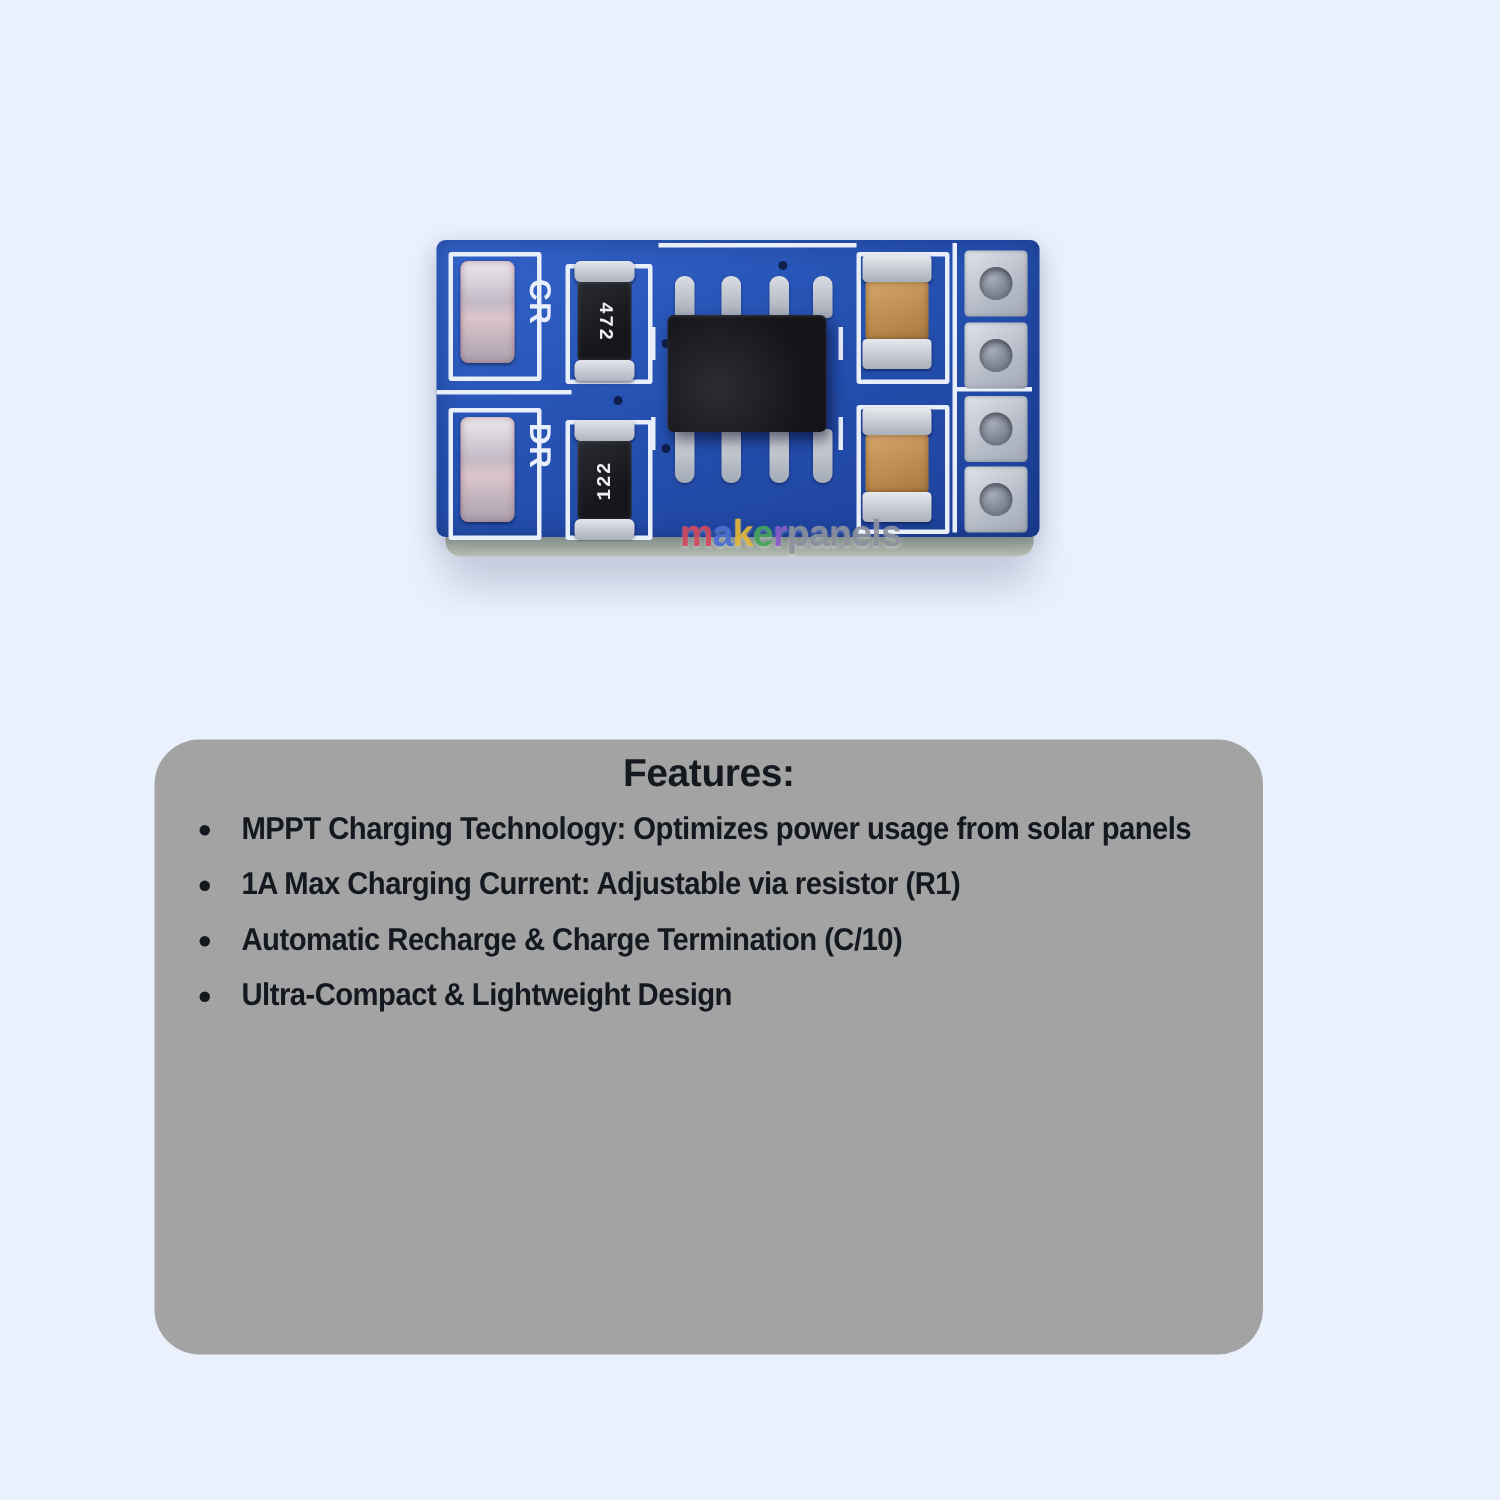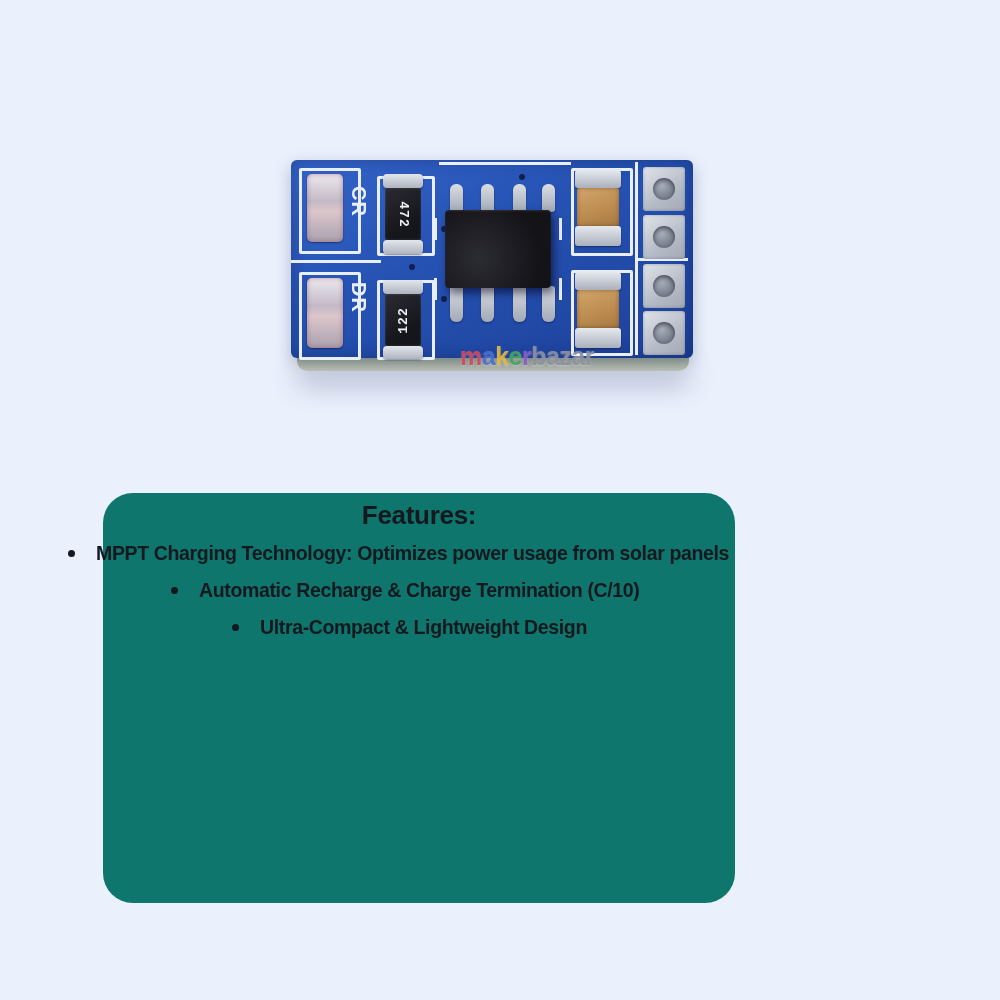--- a/index.html
+++ b/index.html
@@ -90,34 +90,34 @@
 
   
   .watermark {
     position:absolute; left:527px; top:342px; transform:translateX(-50%);
     font-size:25px; font-weight:bold; letter-spacing:-.5px; white-space:nowrap;
     opacity:.92; text-shadow:0 1px 2px rgba(255,255,255,.35); z-index:5;
   }
 
   
   .features-card {
-    position:absolute; left:103px; top:493px; width:632px; height:410px;
-    background:#0f766e; border-radius:30px;
+    position:absolute; left:103px; top:493px; width:739px; height:410px;
+    background:#a3a3a3; border-radius:30px;
     padding:0; box-sizing:border-box;
   }
   .features-title {
     margin:0; padding-top:7px; text-align:center;
     font-size:26px; line-height:30px; font-weight:bold; color:#14181f;
     letter-spacing:-.3px;
   }
   .features-list {
     list-style:none; margin:5px 0 0 0; padding:0 24px 0 30px;
   }
   .features-list li {
-    display:flex; align-items:center; height:36.9px; gap:21px;justify-content:center;
+    display:flex; align-items:center; height:36.9px; gap:21px;
   }
   .dot {
     flex:0 0 auto; width:7px; height:7px; border-radius:50%; background:#14181f;
   }
   .li-text {
     font-size:21px; font-weight:bold; color:#14181f; letter-spacing:-.4px;
     white-space:nowrap; transform:scaleX(.93); transform-origin:left center;
   }
 </style>
 </head>
@@ -200,33 +200,37 @@
       </div>
     <div class="th-pad" style="left:352px;top:104px;">
         <div class="th-hole"></div>
       </div>
     <div class="th-pad" style="left:352px;top:151px;">
         <div class="th-hole"></div>
       </div>
   </div>
 
   <div class="watermark">
-    <span style="color: rgb(212, 73, 94);">m</span><span style="color: rgb(74, 111, 212);">a</span><span style="color: rgb(229, 184, 58);">k</span><span style="color: rgb(70, 166, 90);">e</span><span style="color: rgb(138, 92, 201);">r</span><span style="color: rgb(141, 146, 158);">bazar</span>
+    <span style="color: rgb(212, 73, 94);">m</span><span style="color: rgb(74, 111, 212);">a</span><span style="color: rgb(229, 184, 58);">k</span><span style="color: rgb(70, 166, 90);">e</span><span style="color: rgb(138, 92, 201);">r</span><span style="color: rgb(141, 146, 158);">panels</span>
   </div>
 </div>
 
 <div class="features-card">
   <h2 class="features-title">Features:</h2>
   <ul class="features-list">
     <li>
         <span class="dot"></span>
         <span class="li-text">MPPT Charging Technology: Optimizes power usage from solar panels</span>
       </li>
     <li>
         <span class="dot"></span>
+        <span class="li-text">1A Max Charging Current: Adjustable via resistor (R1)</span>
+      </li>
+    <li>
+        <span class="dot"></span>
         <span class="li-text">Automatic Recharge &amp; Charge Termination (C/10)</span>
       </li>
     <li>
         <span class="dot"></span>
         <span class="li-text">Ultra-Compact &amp; Lightweight Design</span>
       </li>
   </ul>
 </div>
 
 </body></html>

